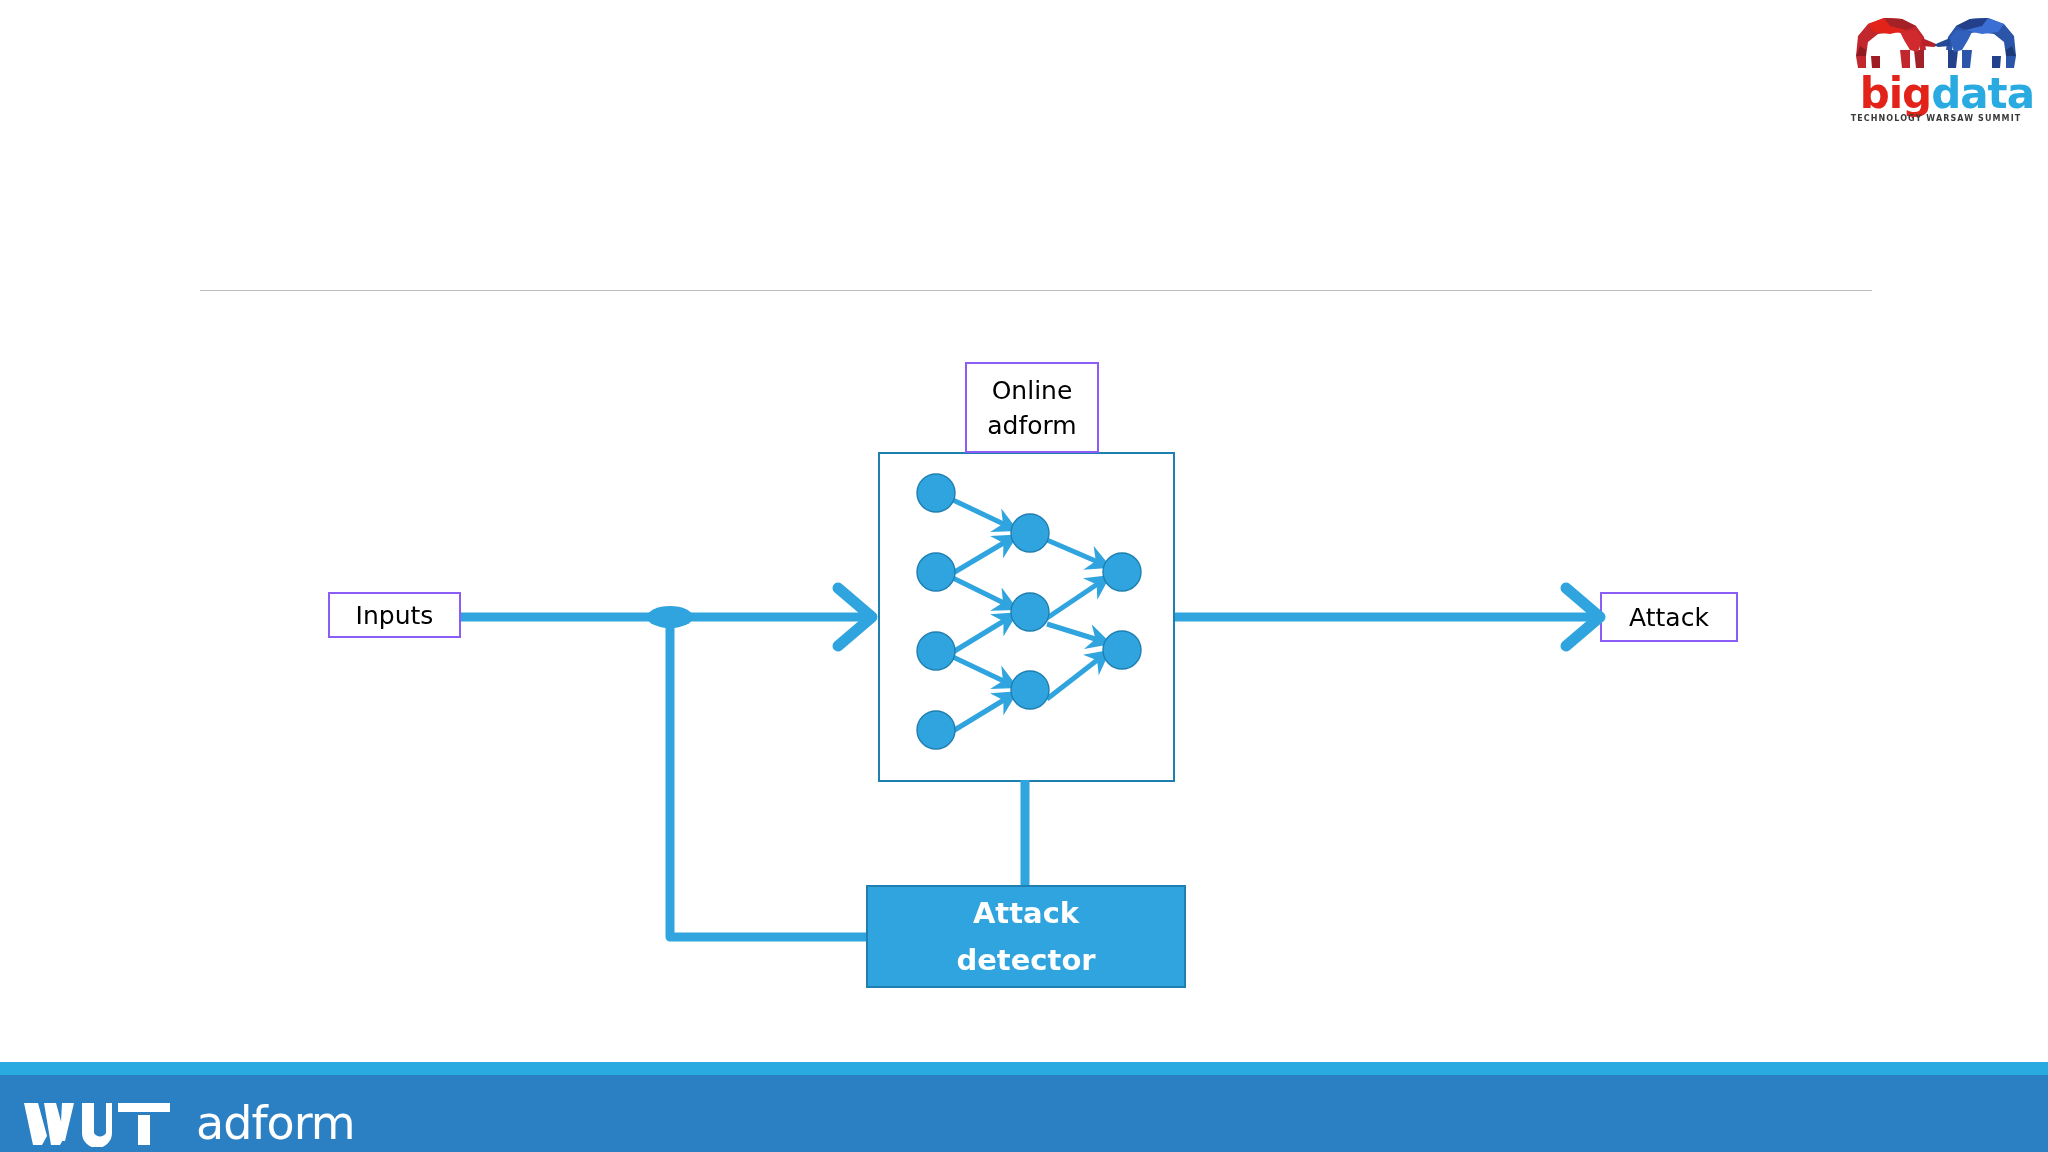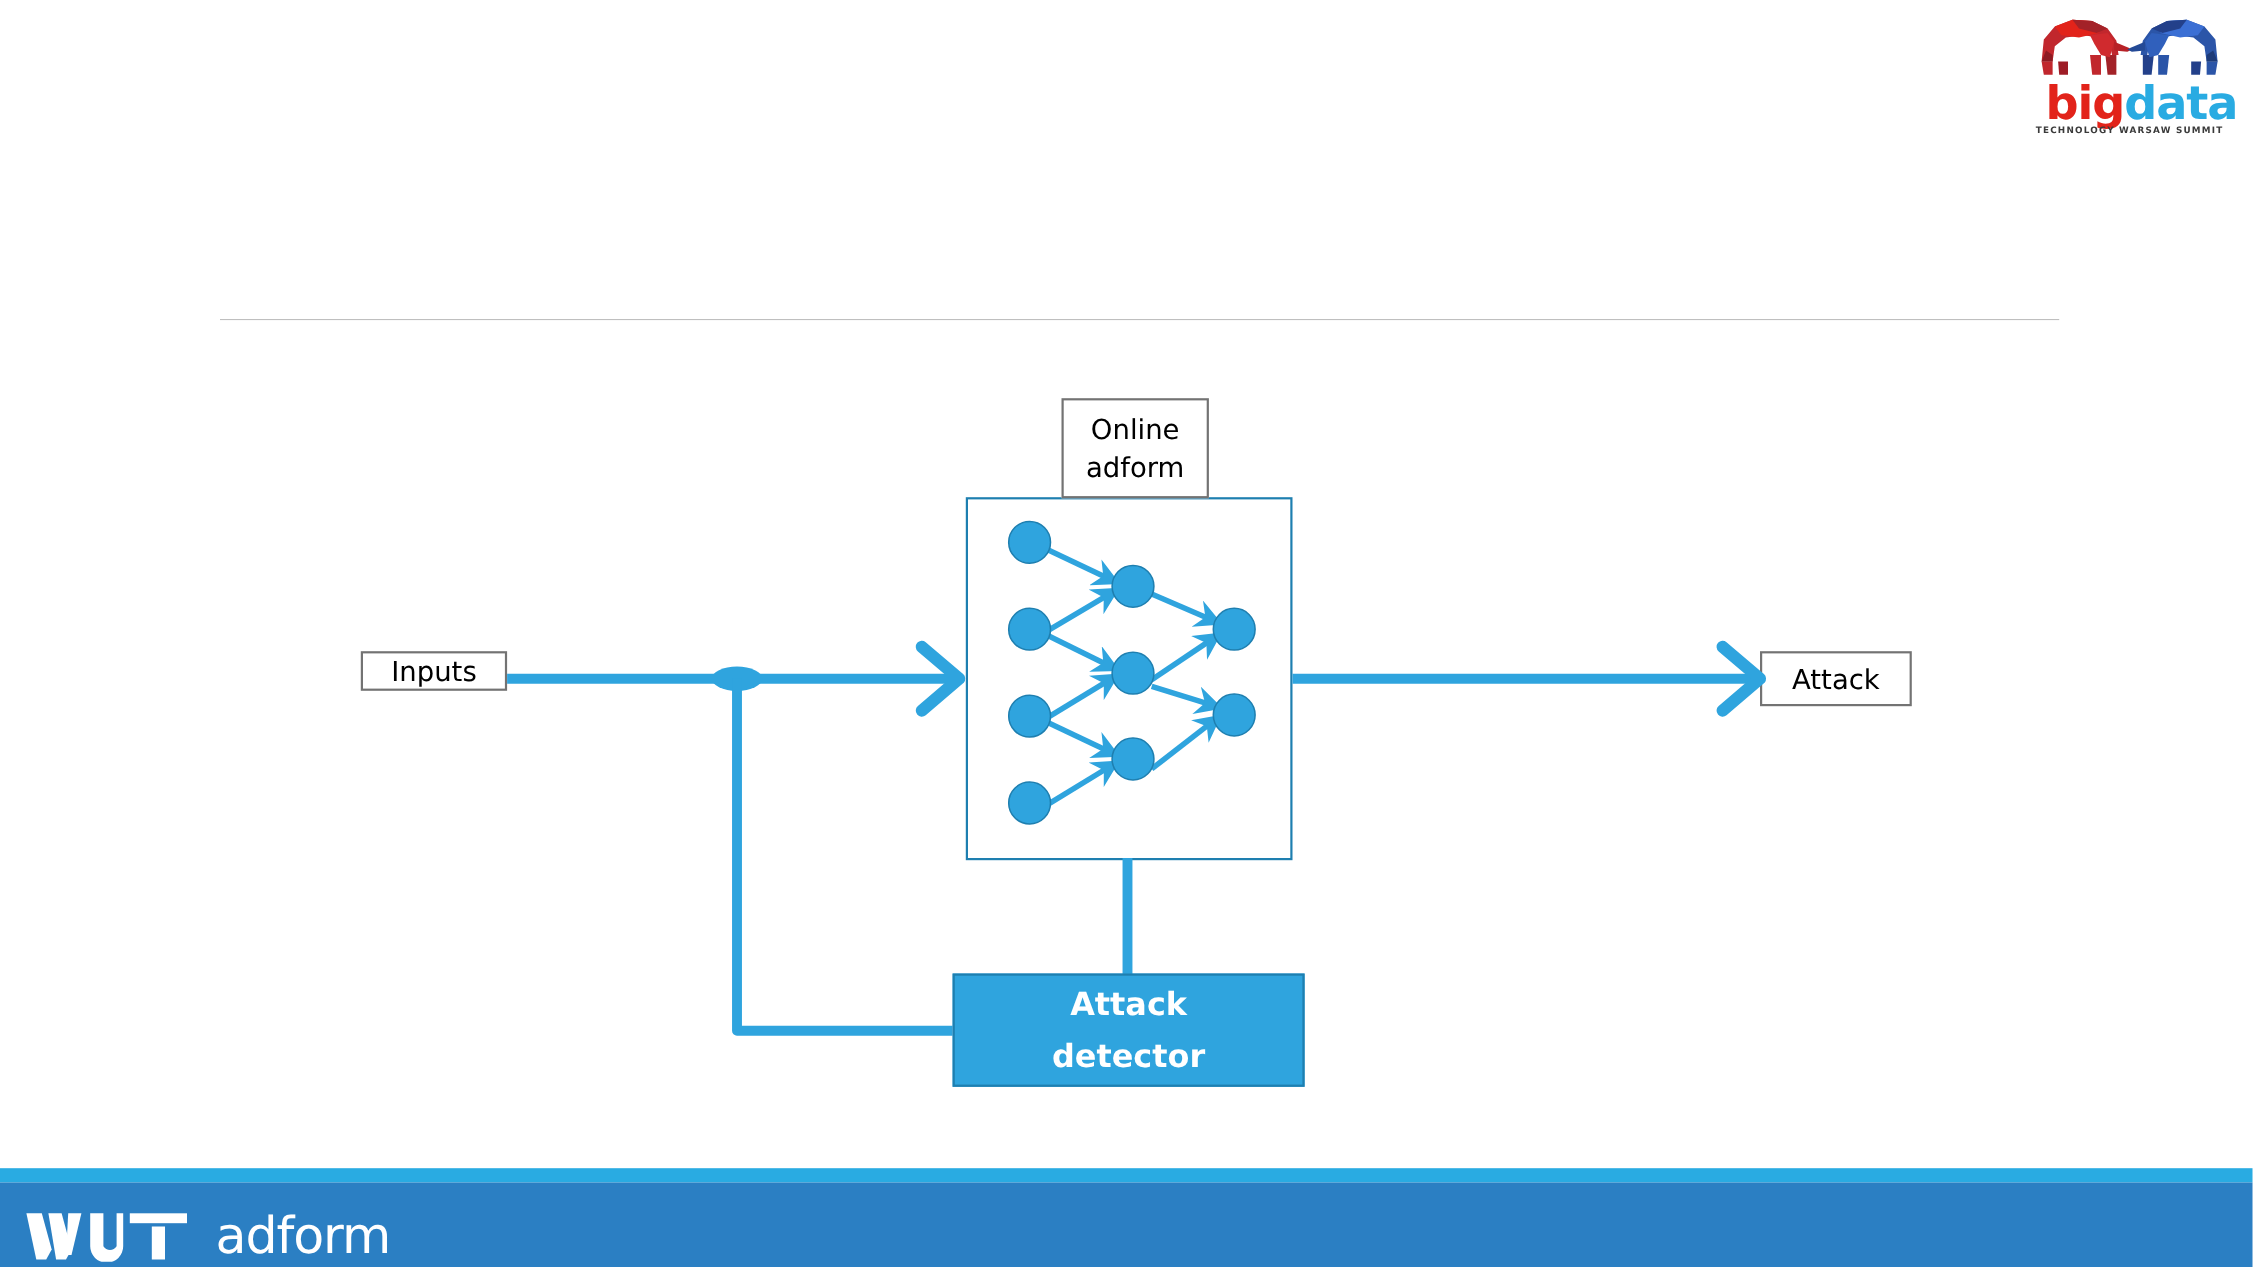--- a/index.html
+++ b/index.html
@@ -90,30 +90,30 @@
     position: absolute;
     box-sizing: border-box;
     display: flex;
     align-items: center;
     justify-content: center;
     text-align: center;
     font-family: "DejaVu Sans", sans-serif;
   }
   .dbox-outline {
     background: #ffffff;
-    border: 2px solid #737373;
+    border: 2px solid #8b5cf6;
     color: #000000;
   }
   .dbox-filled {
     background: #2FA4DE;
     border: 2px solid #1E7FB0;
     color: #ffffff;
   }
 
-  #box-inputs   { left: 328px;  top: 592px; width: 133px; height: 36px;  font-size: 25px; }
+  #box-inputs   { left: 328px;  top: 592px; width: 133px; height: 46px;  font-size: 25px; }
   #box-outputs  { left: 1600px; top: 592px; width: 138px; height: 50px;  font-size: 25px; }
   #box-online-model {
     left: 965px; top: 362px; width: 134px; height: 91px;
     font-size: 25px; line-height: 35px; z-index: 6;
   }
   #box-model-frame {
     left: 878px; top: 452px; width: 297px; height: 330px;
     background: #ffffff; border: 2px solid #1E7FB0; z-index: 2;
   }
   #box-attack-detector {

